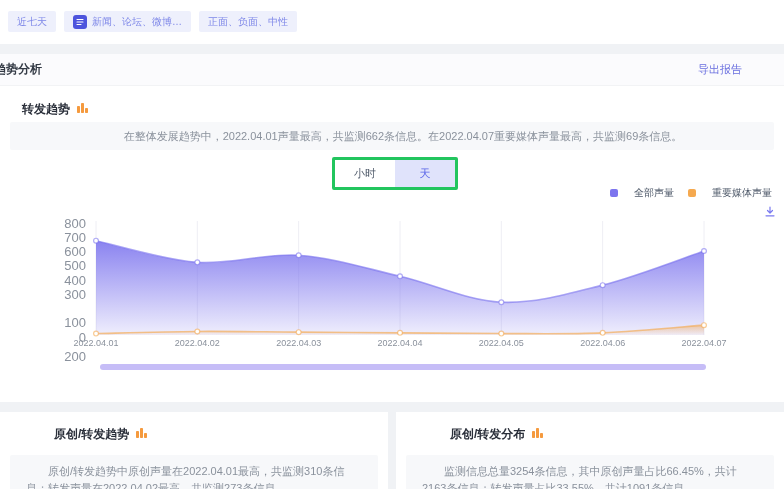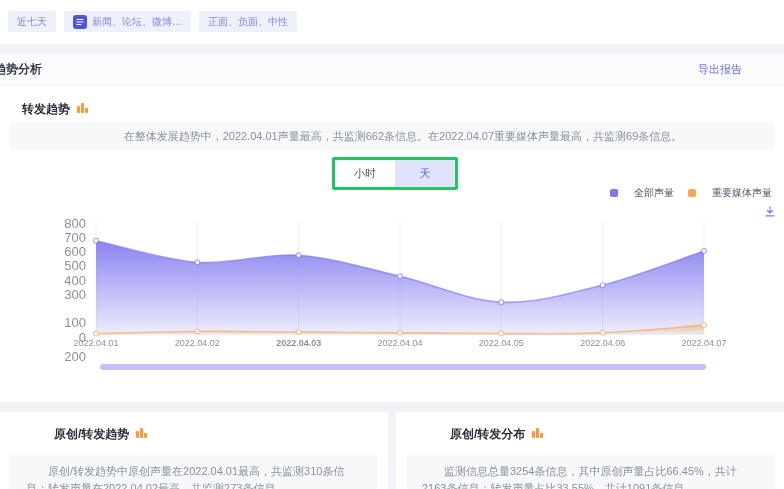--- a/index.html
+++ b/index.html
@@ -153,21 +153,21 @@
         <div class="y-tick" style="top: 24.75px;">700</div>
         <div class="y-tick" style="top: 39px;">600</div>
         <div class="y-tick" style="top: 53.25px;">500</div>
         <div class="y-tick" style="top: 67.5px;">400</div>
         <div class="y-tick" style="top: 81.75px;">300</div>
         <div class="y-tick" style="top: 96px; margin-top: 48px;">200</div>
         <div class="y-tick" style="top: 110.25px;">100</div>
         <div class="y-tick" style="top: 124.5px;">0</div>
         <div class="x-tick" style="left: 61px;">2022.04.01</div>
         <div class="x-tick" style="left: 162.333px;">2022.04.02</div>
-        <div class="x-tick" style="left: 263.667px; font-weight: bold;">2022.04.03</div>
+        <div class="x-tick" style="left: 263.667px;">2022.04.03</div>
         <div class="x-tick" style="left: 365px;">2022.04.04</div>
         <div class="x-tick" style="left: 466.333px;">2022.04.05</div>
         <div class="x-tick" style="left: 567.667px;">2022.04.06</div>
         <div class="x-tick" style="left: 669px;">2022.04.07</div>
       </div>
   </div>
 
   <div class="gray-gap"></div>
 
   <div class="bottom-row">

